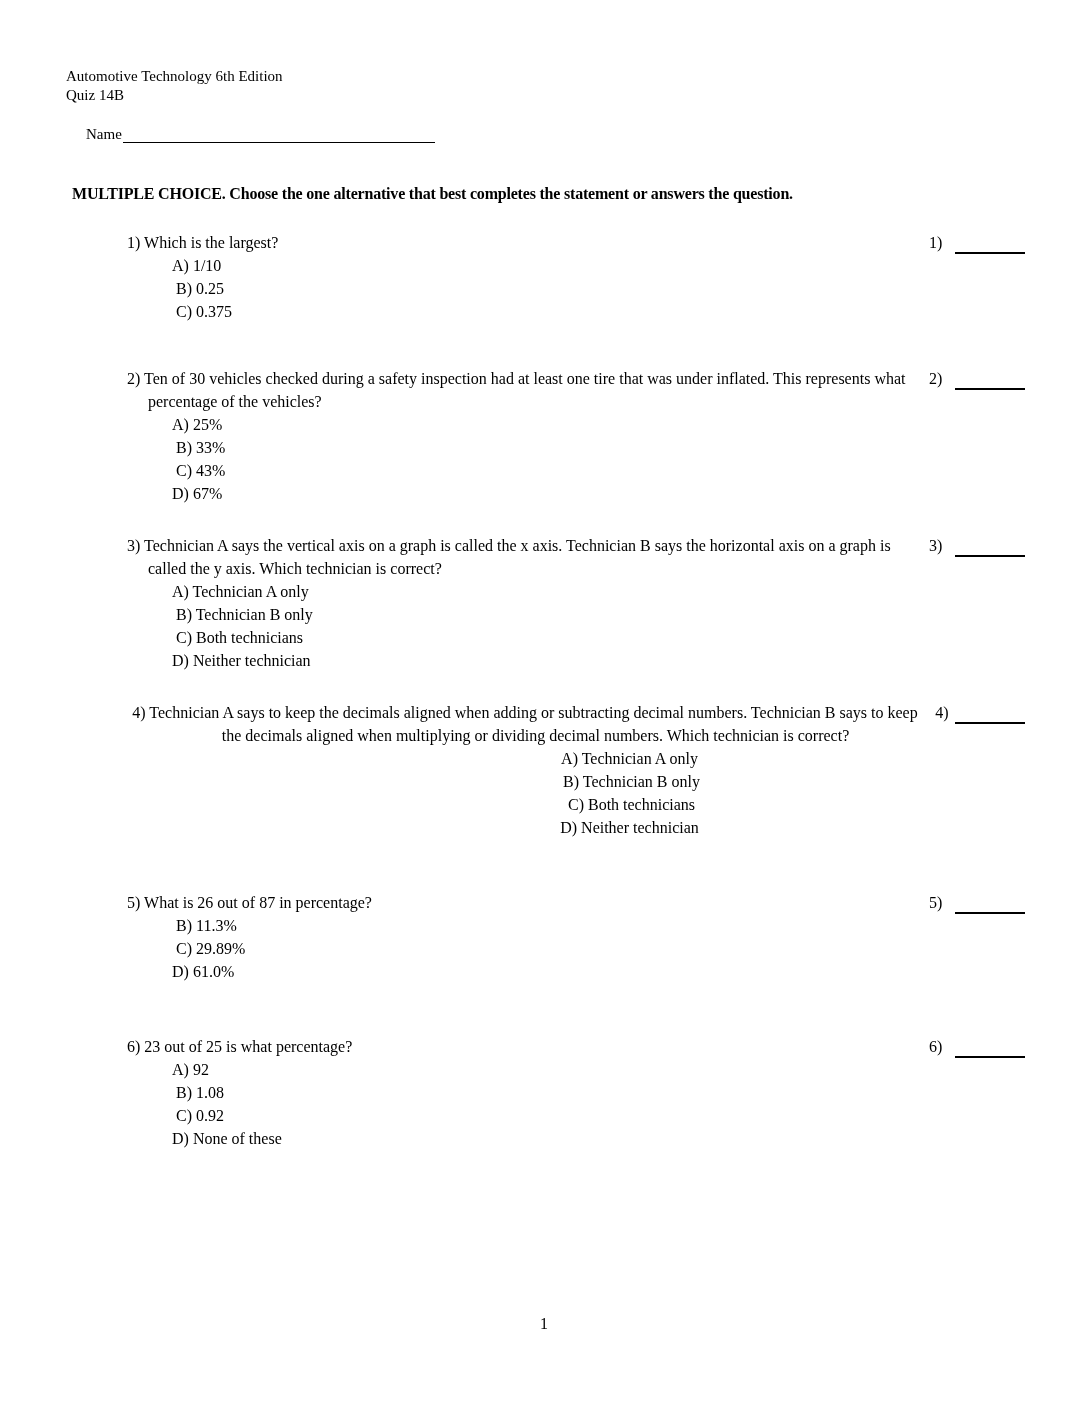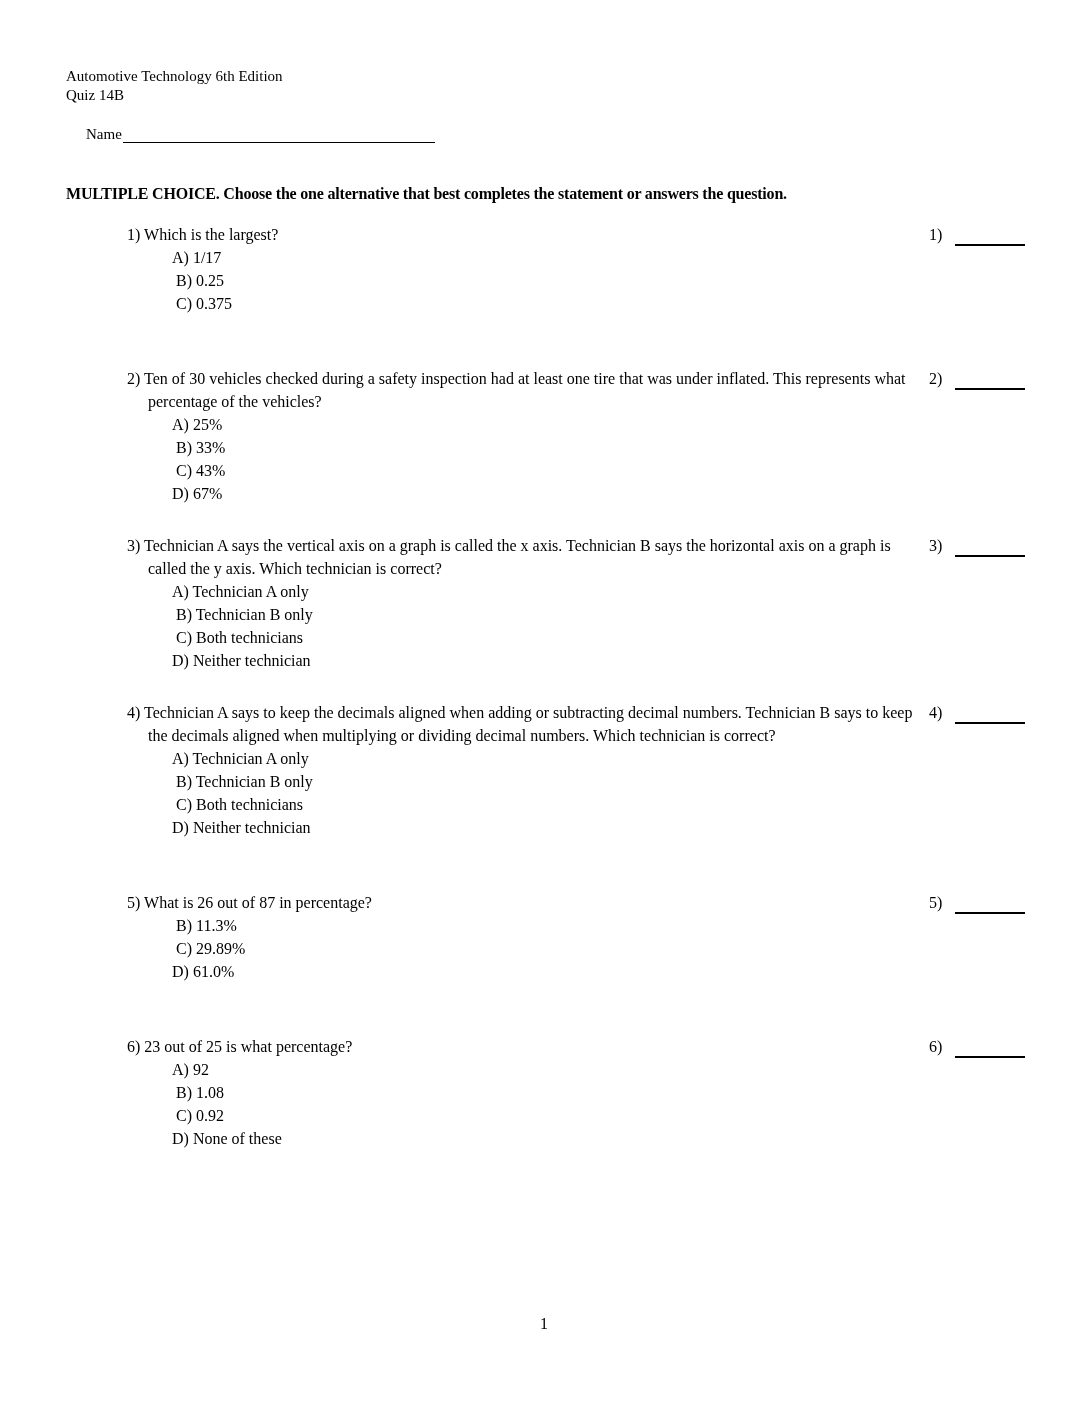--- a/index.html
+++ b/index.html
@@ -3,21 +3,21 @@
   <meta charset="utf-8">
   <style>
     html, body { margin: 0; padding: 0; background: #ffffff; }
     body {
       width: 1088px; height: 1408px; position: relative; overflow: hidden;
       font-family: "Liberation Serif", "DejaVu Serif", serif; color: #000;
     }
     .header { position: absolute; left: 66px; top: 67px; font-size: 15px; line-height: 19px; }
     .name-row { position: absolute; left: 66px; top: 125px; font-size: 15px; display: flex; align-items: flex-end; margin-left: 20px; }
     .name-line { display: inline-block; width: 312px; border-bottom: 1px solid #000; margin-left: 1px; height: 17px; }
-    .instructions { position: absolute; left: 66px; top: 185px; font-size: 16px; font-weight: bold; letter-spacing: -0.2px; }
+    .instructions { position: absolute; left: 72px; top: 185px; font-size: 16px; font-weight: bold; letter-spacing: -0.2px; }
     .question { position: absolute; left: 127px; width: 960px; font-size: 16px; line-height: 23px; }
     .q-stem { width: 780px; padding-left: 21px; text-indent: -21px; }
     .q-stem.wide { width: 775px; }
     .choices { margin-left: 45px; }
     .choice { display: block; }
     .choice.indent { padding-left: 4px; }
     .answer-slot { position: absolute; left: 802px; top: 0; display: flex; align-items: flex-end; }
     .answer-num { display: inline-block; width: 26px; }
     .answer-line { display: inline-block; width: 70px; border-bottom: 2px solid #000; margin-left: 0; height: 18px; }
     .page-number { position: absolute; left: 0; width: 1088px; top: 1315px; text-align: center; font-size: 16px; }
@@ -30,24 +30,24 @@
   <div>Quiz 14B</div>
 </div>
 
 <div class="name-row">
   <span>Name</span>
   <span class="name-line"></span>
 </div>
 
 <div class="instructions">MULTIPLE CHOICE.  Choose the one alternative that best completes the statement or answers the question.</div>
 
-<div class="question" style="top:223px;">
+<div class="question" style="top:231px;">
   <div class="q-stem">1) Which is the largest?</div>
   <div class="choices">
-    <span class="choice">A) 1/17</span>
+    <span class="choice">A) 1/10</span>
     <span class="choice indent">B) 0.25</span>
     <span class="choice indent">C) 0.375</span>
   </div>
   <div class="answer-slot">
     <span class="answer-num">1)</span>
     <span class="answer-line"></span>
   </div>
 </div>
 
 <div class="question" style="top:367px;">
@@ -71,21 +71,21 @@
     <span class="choice indent">B) Technician B only</span>
     <span class="choice indent">C) Both technicians</span>
     <span class="choice">D) Neither technician</span>
   </div>
   <div class="answer-slot">
     <span class="answer-num">3)</span>
     <span class="answer-line"></span>
   </div>
 </div>
 
-<div class="question" style="top:701px;">
+<div class="question" style="top:701px;text-align:center;">
   <div class="q-stem wide">4) Technician A says to keep the decimals aligned when adding or subtracting decimal numbers. Technician B says to keep the decimals aligned when multiplying or dividing decimal numbers. Which technician is correct?</div>
   <div class="choices">
     <span class="choice">A) Technician A only</span>
     <span class="choice indent">B) Technician B only</span>
     <span class="choice indent">C) Both technicians</span>
     <span class="choice">D) Neither technician</span>
   </div>
   <div class="answer-slot">
     <span class="answer-num">4)</span>
     <span class="answer-line"></span>

